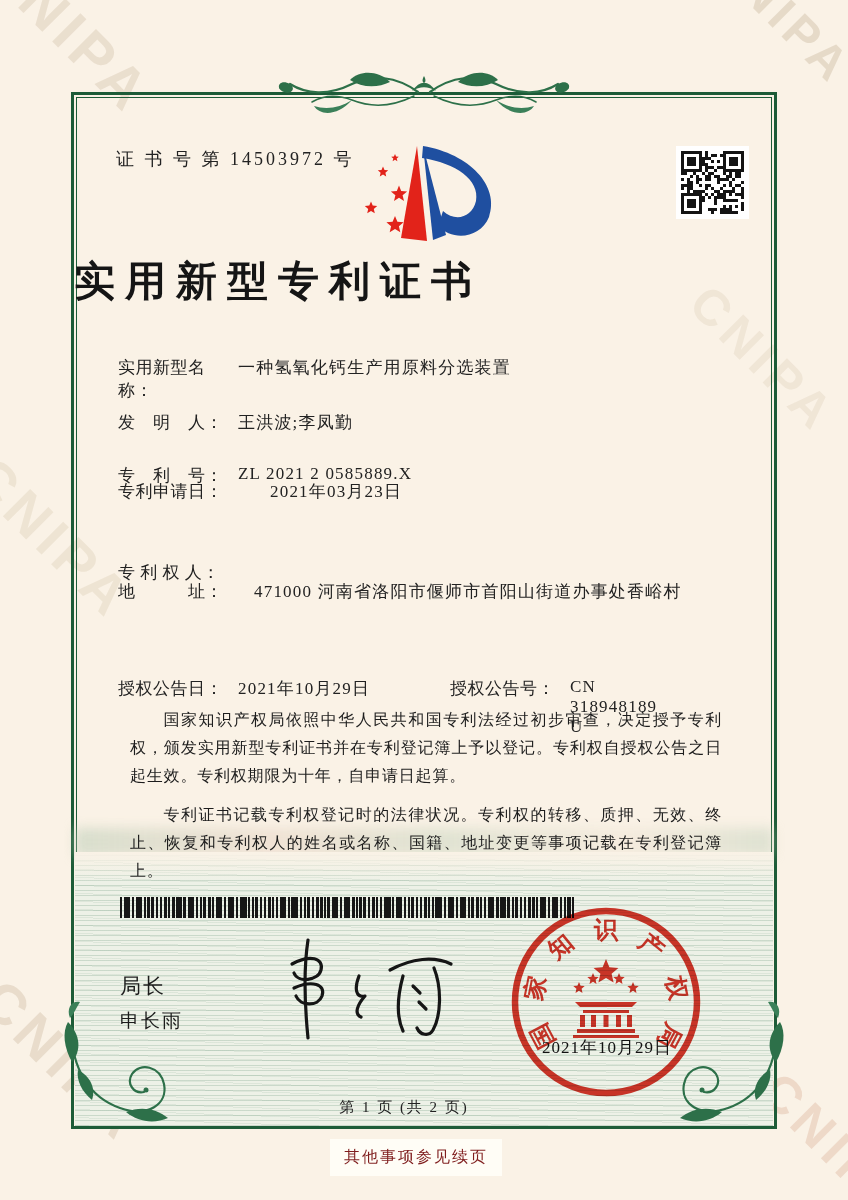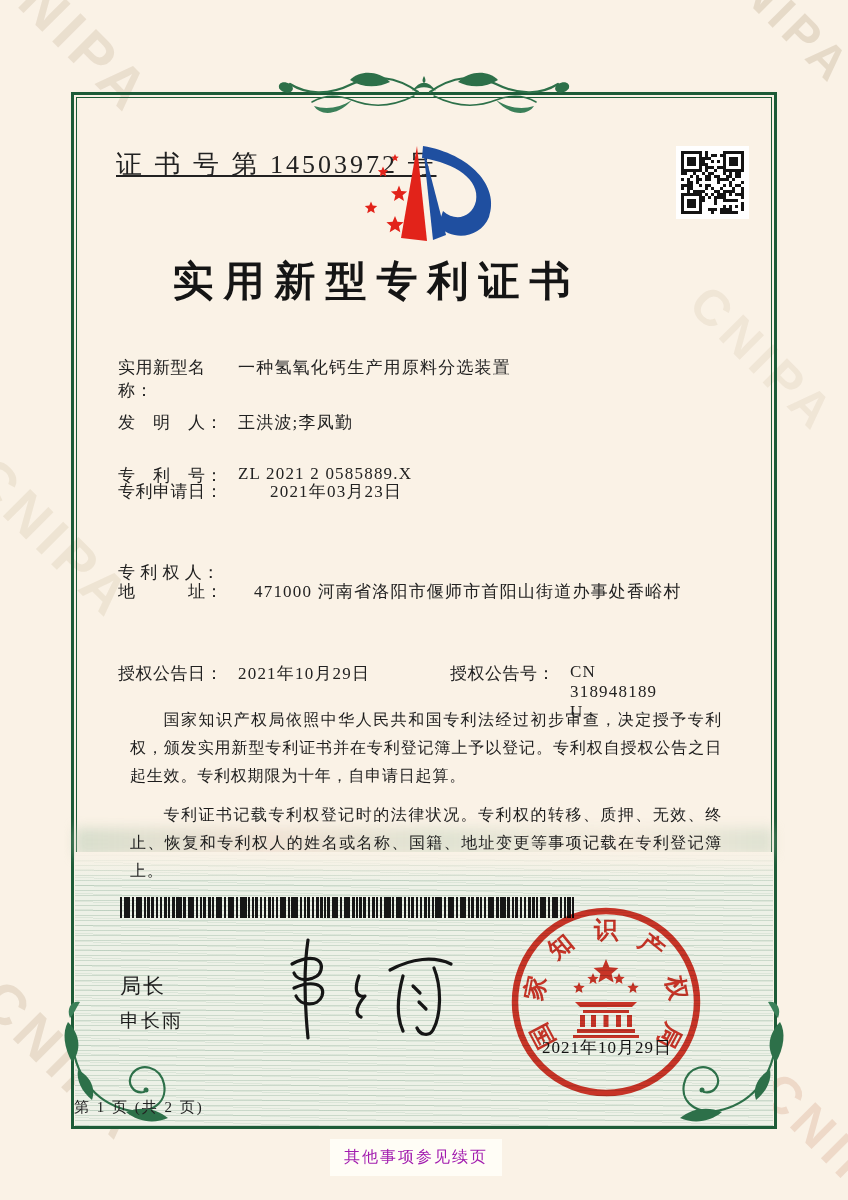--- a/index.html
+++ b/index.html
@@ -35,35 +35,35 @@
       rgba(198,212,190,0.50) 52%,rgba(236,224,208,0.35) 78%,rgba(188,206,184,0.45));
     filter:blur(6px);}
 
   
   .flourish-top{position:absolute;left:274px;top:66px;z-index:2;}
   .corner-fl{position:absolute;z-index:2;}
   .corner-bl{left:56px;top:996px;}
   .corner-br{left:662px;top:996px;transform:scaleX(-1);}
 
   
-  .cert-no{position:absolute;left:116px;top:147px;font-size:26px;letter-spacing:3px;color:#222;z-index:2;text-decoration:underline;}
+  .cert-no{position:absolute;left:116px;top:147px;font-size:18px;letter-spacing:3px;color:#222;z-index:2;}
   .logo{position:absolute;left:338px;top:138px;z-index:2;}
   .qr{position:absolute;left:676px;top:146px;background:#fff;padding:5px;z-index:2;}
   .qr-grid{display:grid;grid-template-columns:repeat(21,3px);grid-auto-rows:3px;}
   .qr-grid b{display:block;}
   .qr-grid b.on{background:#141414;}
-  .doc-title{position:absolute;left:74px;top:254px;width:605px;text-align:center;
+  .doc-title{position:absolute;left:74px;top:254px;width:605px;text-align:left;
     font-size:41px;font-weight:700;letter-spacing:10px;color:#151515;z-index:2;}
 
   
   .row{position:absolute;left:118px;display:flex;font-size:17px;color:#222;z-index:2;}
   .row .lbl{width:120px;flex:0 0 120px;letter-spacing:0.5px;}
   .row .val{letter-spacing:1.2px;}
   .r1{top:356px;} .r2{top:411px;} .r3{top:464px;} .r4{top:480px;gap:32px;}
-  .r5{top:561px;} .r6{top:580px;gap:16px;} .r7{top:662px;}
+  .r5{top:561px;} .r6{top:580px;gap:16px;} .r7{top:677px;}
   .cell2{position:absolute;left:332px;display:flex;}
   .cell2 .lbl{width:120px;flex:0 0 120px;}
 
   
   .body-text{position:absolute;left:118px;top:694px;width:616px;z-index:2;
     font-size:16px;line-height:1.74;letter-spacing:0.8px;color:#1d1d1d;text-align:justify;}
   .body-text p{margin:12px;text-indent:2.1em;}
 
   
   .barcode{position:absolute;left:120px;top:897px;width:456px;height:21px;z-index:2;
@@ -72,24 +72,24 @@
       repeating-linear-gradient(90deg,#161616 0 1px,rgba(0,0,0,0) 1px 9px),
       repeating-linear-gradient(90deg,rgba(0,0,0,0) 0 5px,#161616 5px 8px,rgba(0,0,0,0) 8px 13px);}
   .officer-title{position:absolute;left:120px;top:972px;font-size:21px;color:#1b1b1b;z-index:2;
     font-family:"Liberation Sans","DejaVu Sans",sans-serif;letter-spacing:2px;}
   .officer-name{position:absolute;left:120px;top:1008px;font-size:19px;color:#1b1b1b;z-index:2;
     font-family:"Liberation Sans","DejaVu Sans",sans-serif;letter-spacing:2px;}
   .signature{position:absolute;left:262px;top:926px;z-index:3;}
   .seal{position:absolute;left:506px;top:902px;z-index:3;opacity:0.93;mix-blend-mode:multiply;}
   .seal-date{position:absolute;left:512px;top:1036px;width:190px;text-align:center;z-index:4;
     font-size:17px;letter-spacing:1px;color:#111;}
-  .page-info{position:absolute;left:74px;top:1098px;width:660px;text-align:left;
+  .page-info{position:absolute;left:74px;top:1098px;width:660px;text-align:center;
     font-size:15px;letter-spacing:2px;color:#222;z-index:2;}
   .cont-note{position:absolute;left:330px;top:1139px;background:#fffdf6;padding:8px 14px;
-    font-size:16px;letter-spacing:2px;color:#a21caf;z-index:2;}
+    font-size:16px;letter-spacing:2px;color:#7f1d1d;z-index:2;}
 </style>
 </head>
 <body>
 
 <div class="page">
 
   <div class="wm wm1">CNIPA</div>
   <div class="wm wm2">CNIPA</div>
   <div class="wm wm3">CNIPA</div>
   <div class="wm wm4">CNIPA</div>

